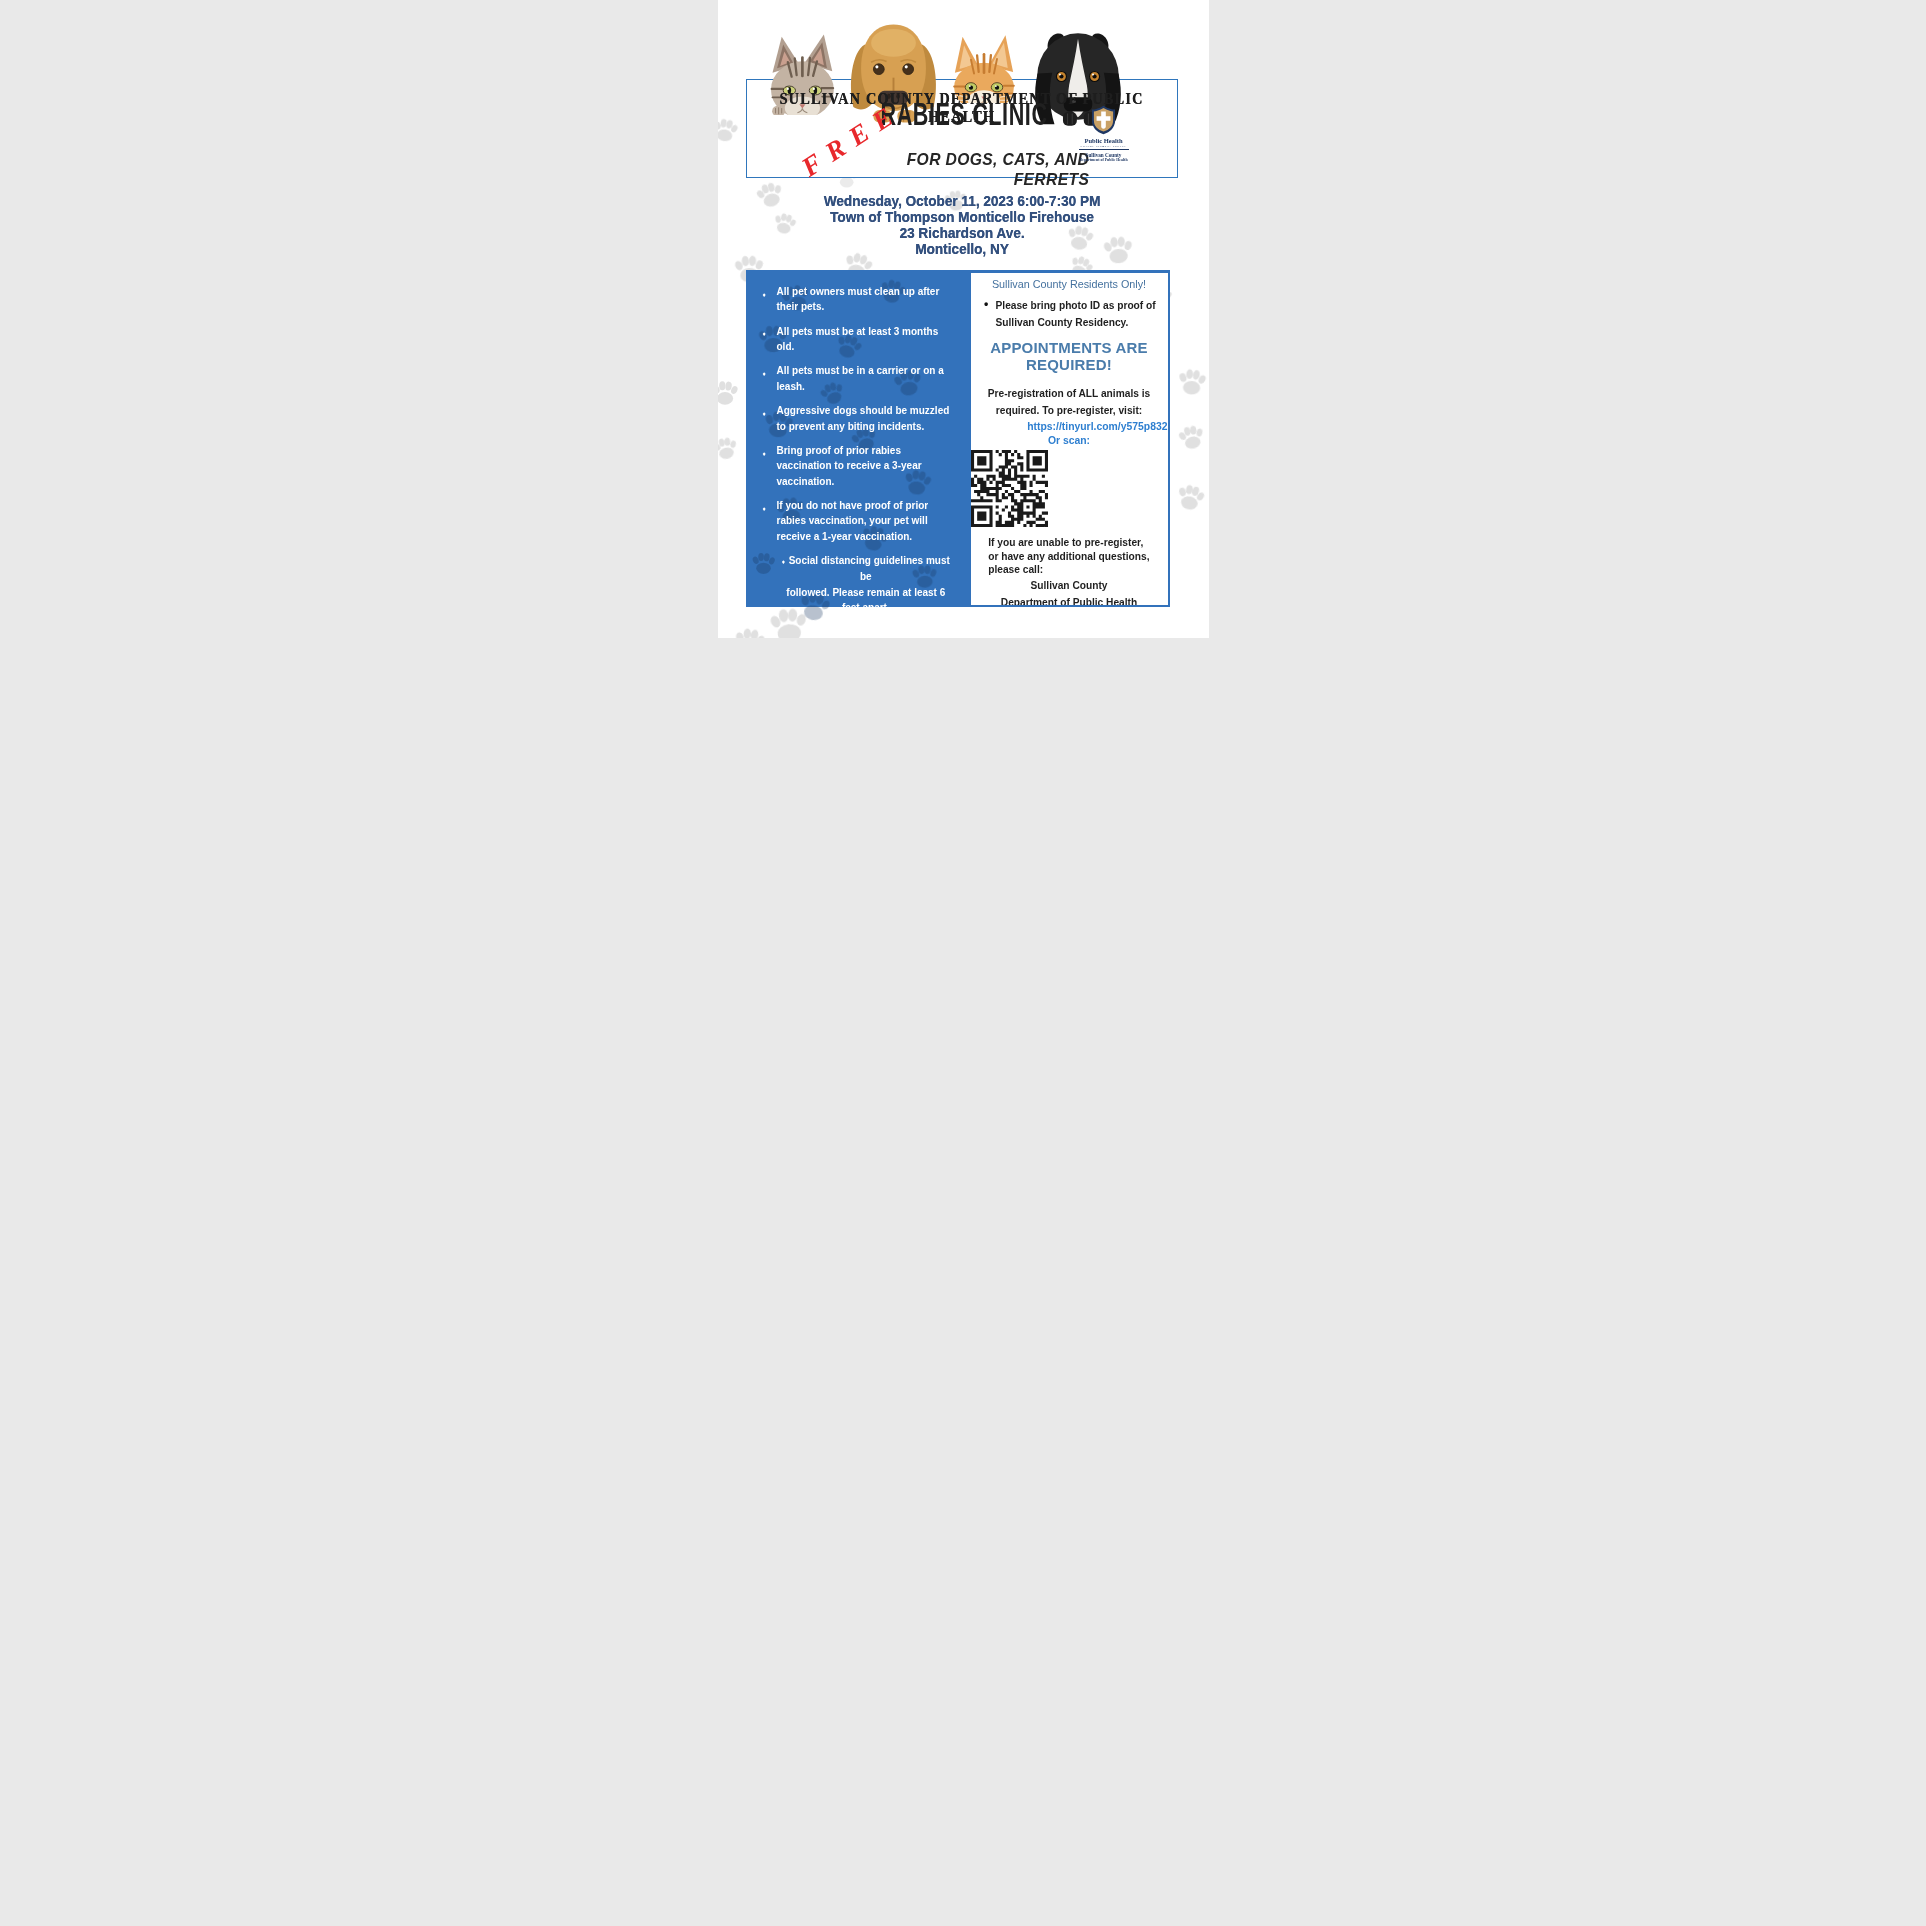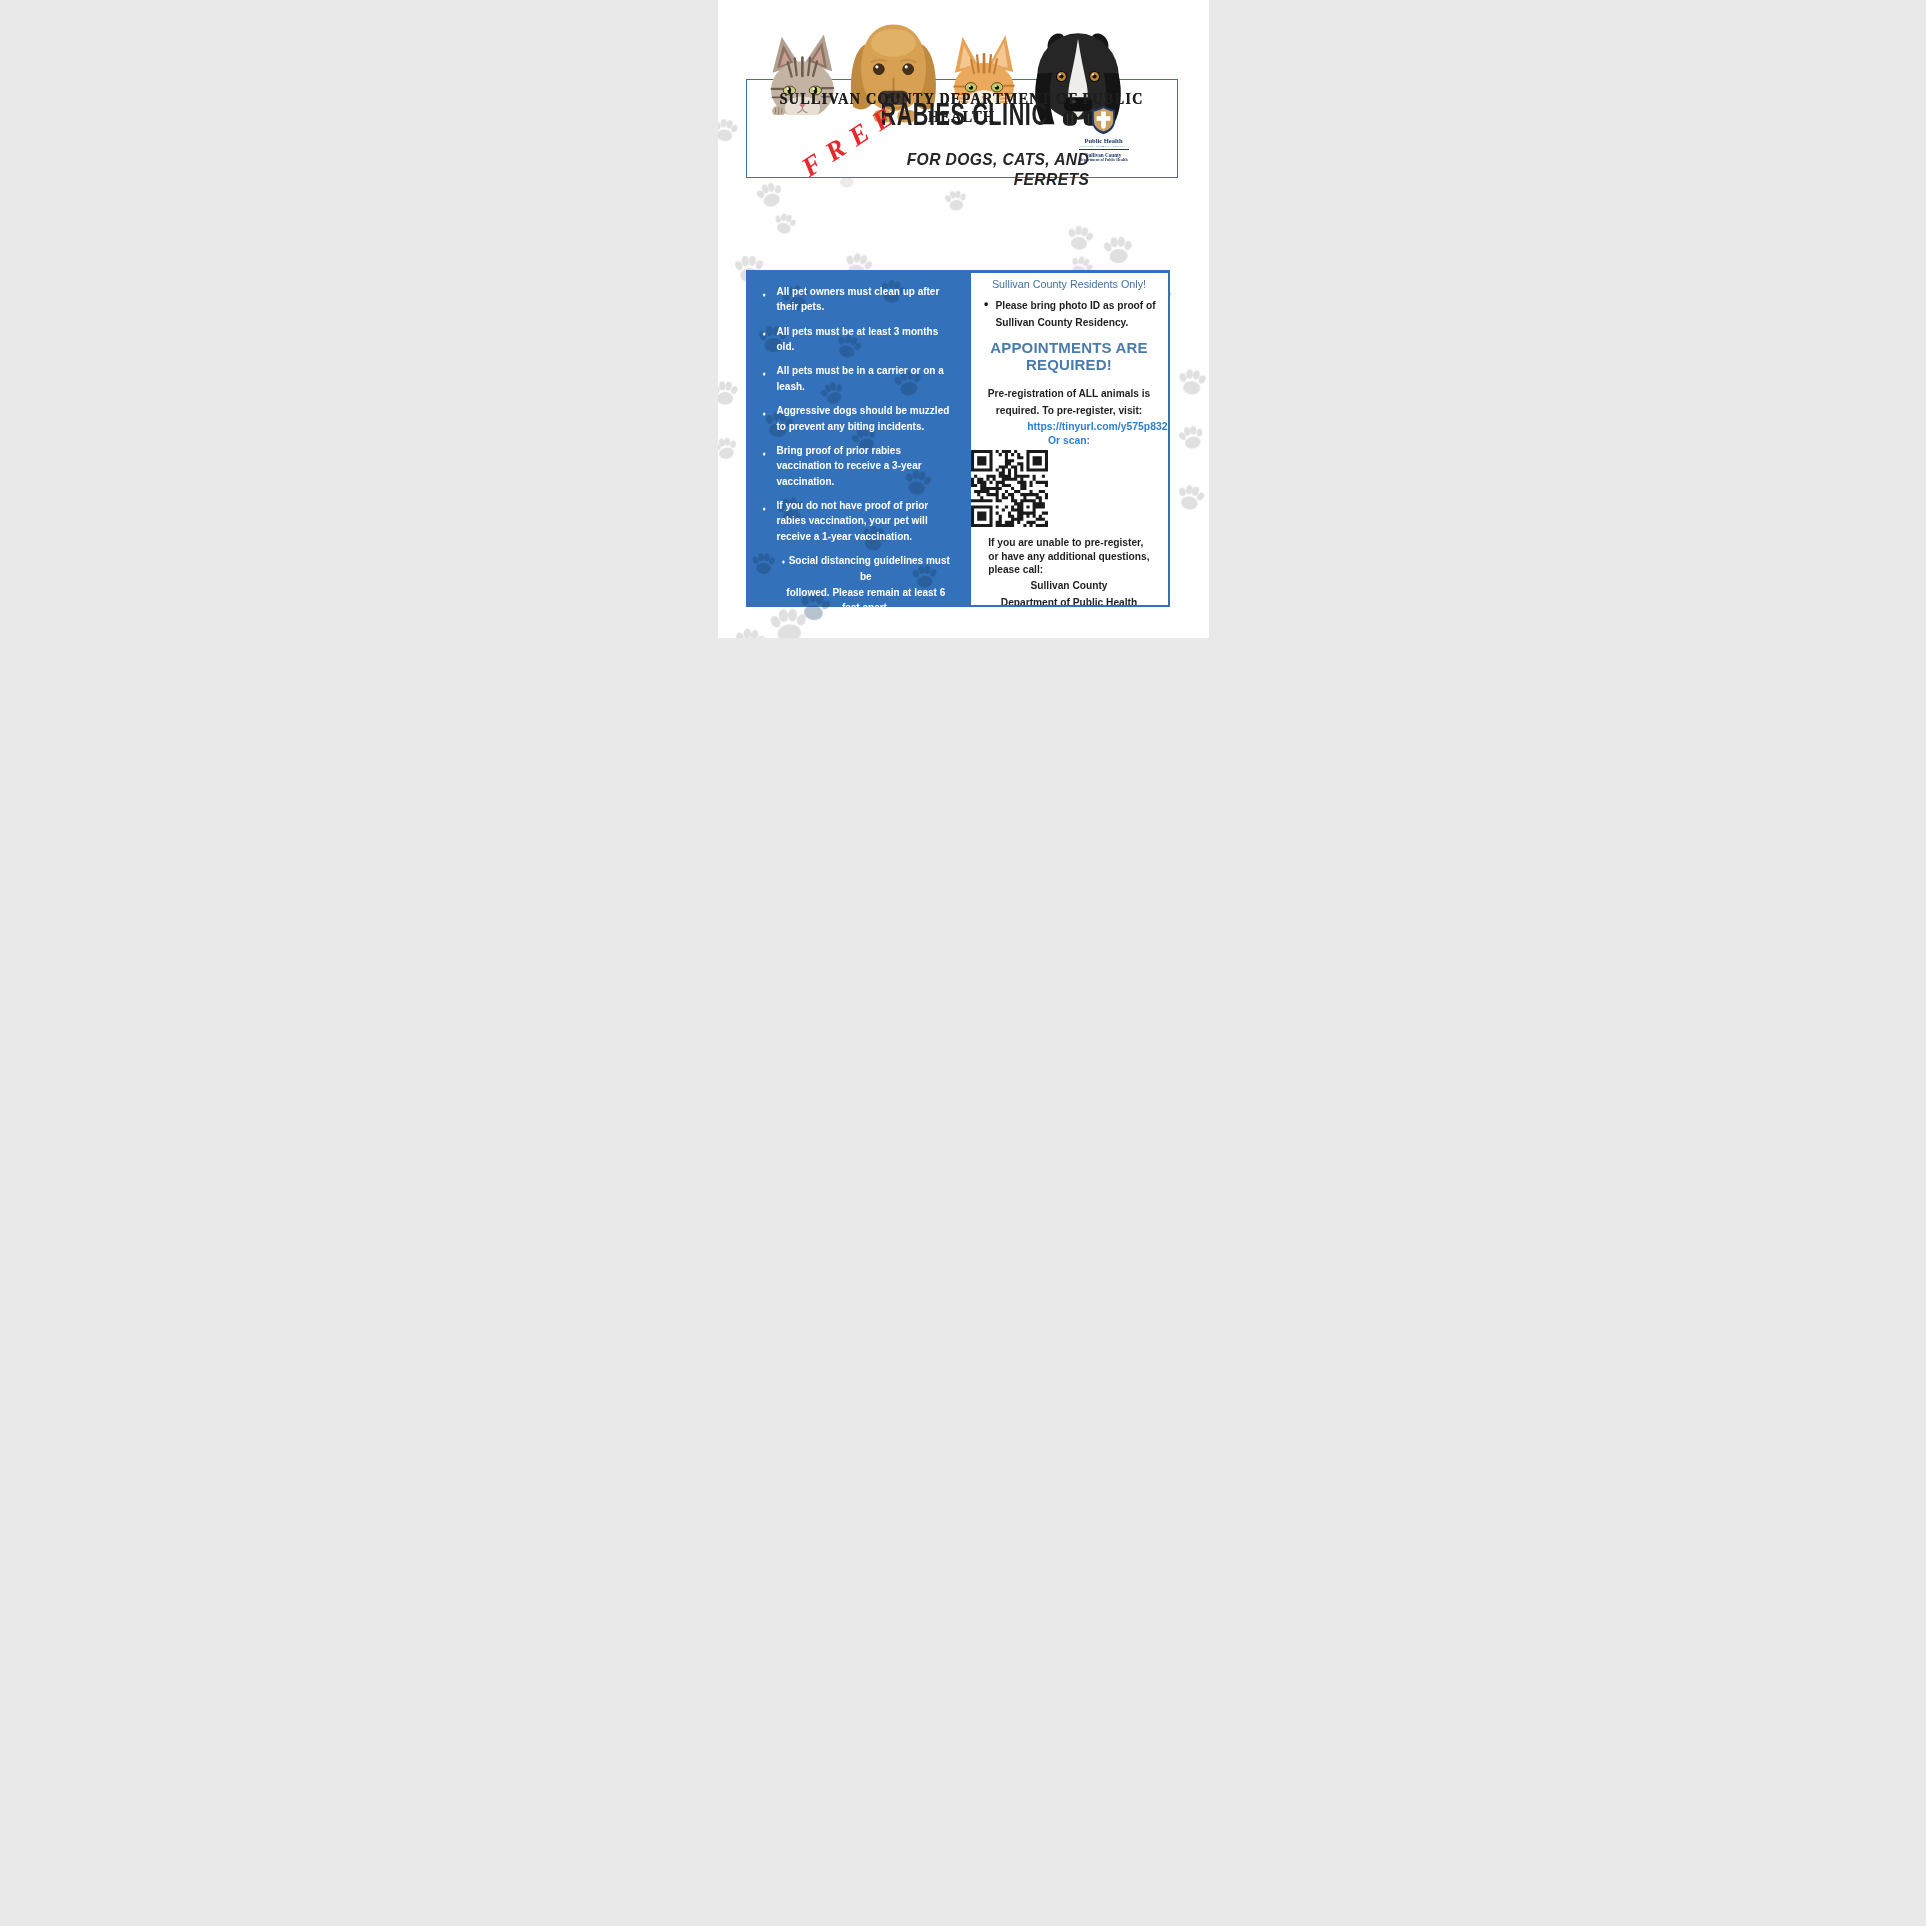--- a/index.html
+++ b/index.html
@@ -278,20 +278,26 @@
       <circle cx="178" cy="128" r="5.5" fill="#0c0c0c"></circle>
     <circle cx="88" cy="123" r="2.6" fill="#fff"></circle>
       <circle cx="174" cy="123" r="2.6" fill="#fff"></circle>
     <path d="M112,182 h46 a14,14 0 0 1 14,15 v5 a17,17 0 0 1 -17,17 h-40 a17,17 0 0 1 -17,-17 v-5 a14,14 0 0 1 14,-15 z" fill="#111111"></path>
     <ellipse cx="124" cy="193" rx="6" ry="4" fill="#3c3c3c"></ellipse>
     <rect x="96" y="220" width="36" height="36" rx="13" fill="#1d1d1d"></rect>
     <rect x="150" y="220" width="36" height="36" rx="13" fill="#1d1d1d"></rect>
     <path d="M108,224 v28 M120,224 v28 M162,224 v28 M174,224 v28" stroke="#3c3c3c" stroke-width="2.5" fill="none"></path>
   </svg>
 
+  <div class="date-block">
+    <div class="date-line">Wednesday, October 11, 2023 6:00-7:30 PM</div>
+    <div class="date-line">Town of Thompson Monticello Firehouse</div>
+    <div class="date-line">23 Richardson Ave.</div>
+    <div class="date-line">Monticello, NY</div>
+  </div>
 
   <div class="main">
     <ul class="rules">
         <li>All pet owners must clean up after
 their pets.</li>
         <li>All pets must be at least 3 months
 old.</li>
         <li>All pets must be in a carrier or on a
 leash.</li>
         <li>Aggressive dogs should be muzzled

